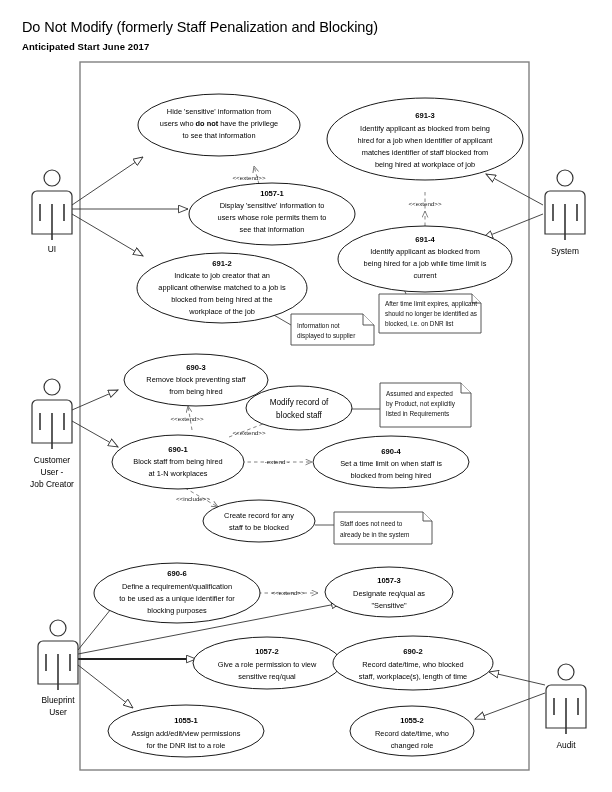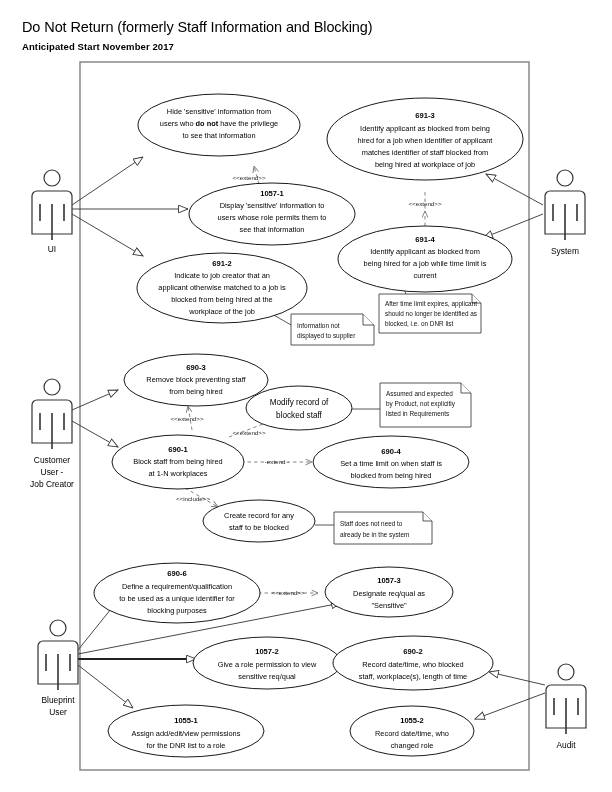--- a/index.html
+++ b/index.html
@@ -131,22 +131,22 @@
     font-size: 8.4px;
     text-anchor: middle;
     fill: #000000;
   }
 </style>
 </head>
 <body>
 
 <div id="diagram-root">
 
-  <div class="doc-title">Do Not Return (formerly Staff Information and Blocking)</div>
-  <div class="doc-subtitle">Anticipated Start November 2017</div>
+  <div class="doc-title">Do Not Modify (formerly Staff Penalization and Blocking)</div>
+  <div class="doc-subtitle">Anticipated Start June 2017</div>
 
   <svg id="canvas" viewBox="0 0 612 792">
 
     <defs>
       <marker id="hollowTri" markerWidth="11" markerHeight="9" refX="10" refY="4.5" orient="auto" markerUnits="userSpaceOnUse">
         <path d="M0.5,0.7 L10,4.5 L0.5,8.3 Z" class="hollow-arrow"></path>
       </marker>
       <marker id="openArrow" markerWidth="8" markerHeight="7" refX="7" refY="3.5" orient="auto" markerUnits="userSpaceOnUse">
         <path d="M0.5,0.6 L7,3.5 L0.5,6.4" class="open-arrow"></path>
       </marker>

